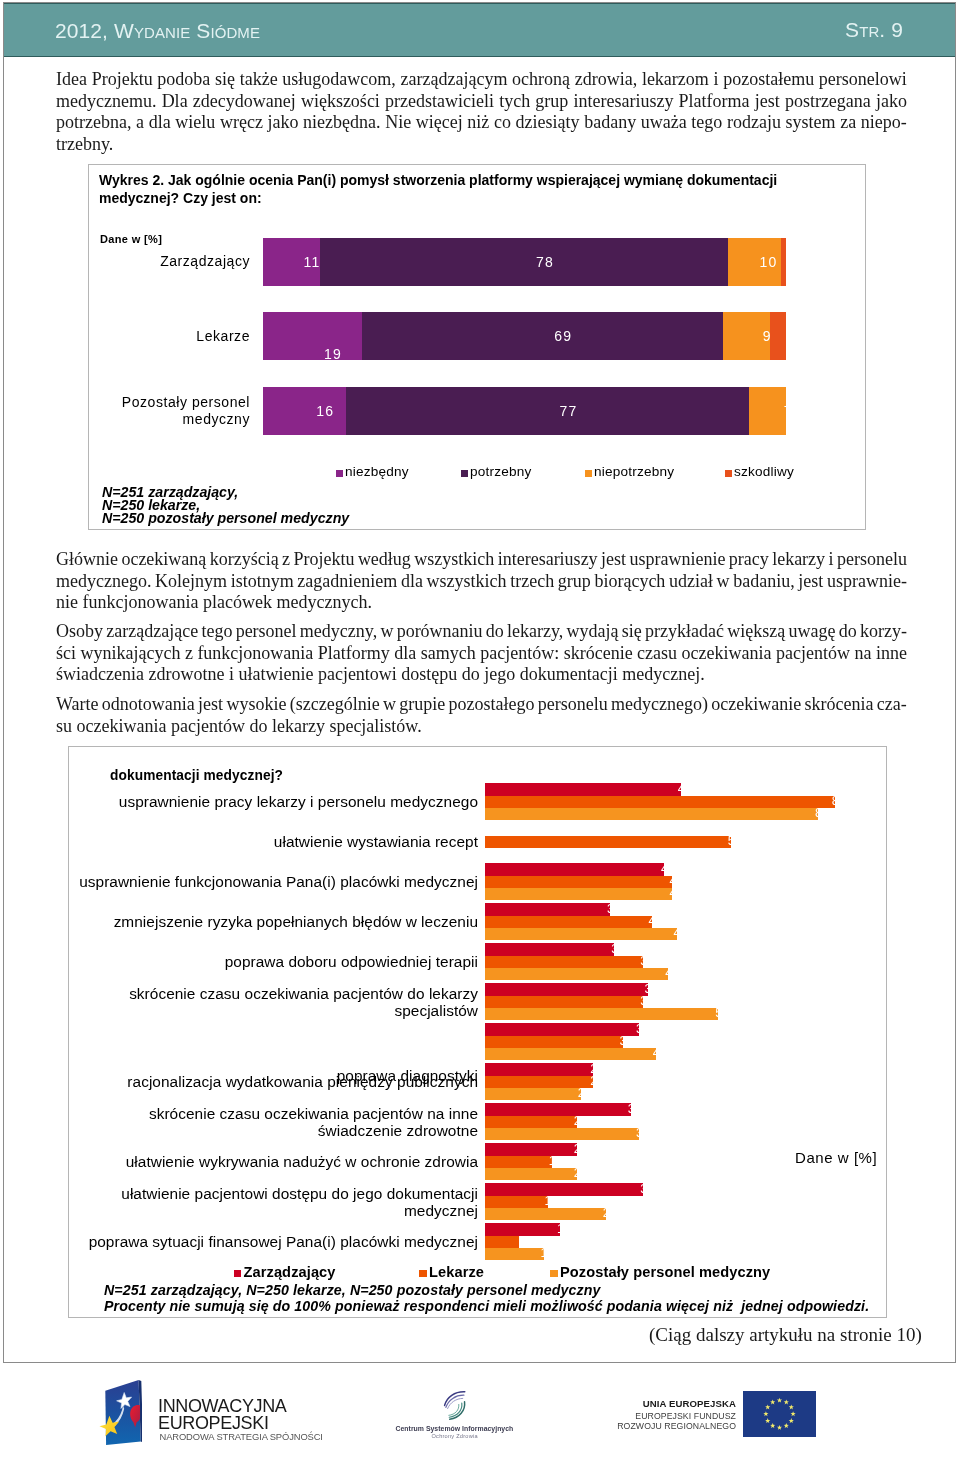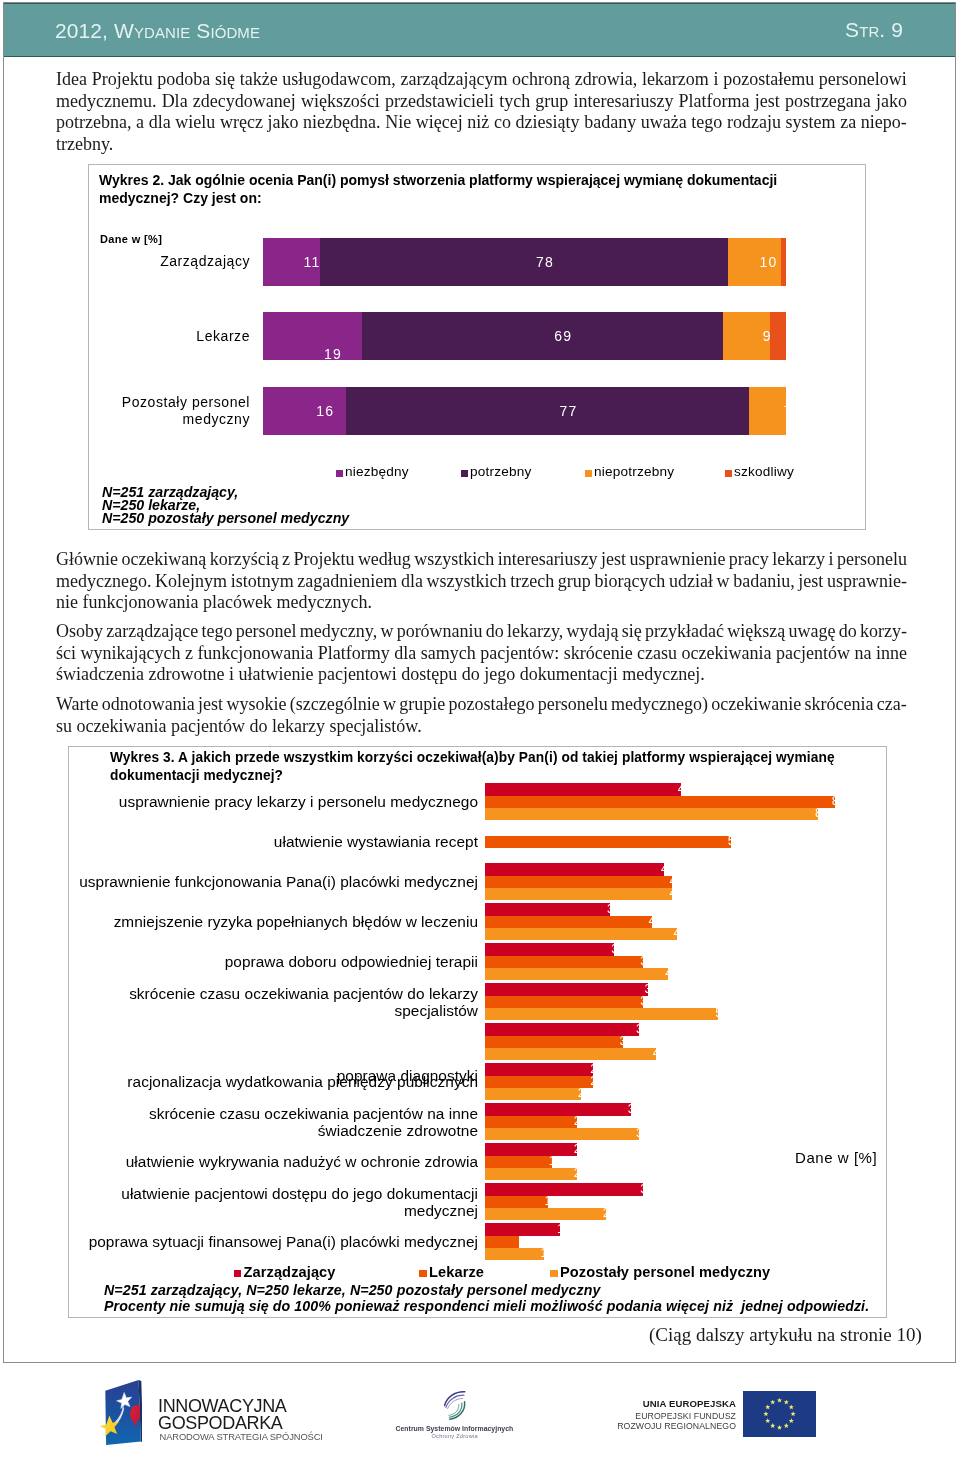--- a/index.html
+++ b/index.html
@@ -243,21 +243,21 @@
       </div>
     <div id="chart1-notes" class="cnotes" style="left:13px;top:321px;font-size:14.2px;font-style:italic;font-weight:bold;line-height:13px;color:#000;">
         <div>N=251 zarządzający,</div>
         <div>N=250 lekarze,</div>
         <div>N=250 pozostały personel medyczny</div>
       </div>
   </div>
 
   <div class="chartbox" id="chart2" style="left:64px;top:743px;width:819px;height:572px">
     <div class="ctitle" style="left:41px;top:2px;width:760px;font-size:13.72px;line-height:18.1px;color:#000;letter-spacing:.1px">
-      <span>Wykres 3. A jakich przede wszystkim korzyści oczekiwał(a)by Pan(i) od takiej platformy wspierającej wymianę</span><br>
+      <br>
       <span>dokumentacji medycznej?</span>
     </div>
     <div class="clabel" style="left:726px;top:401.5px;font-size:15px;letter-spacing:.55px;color:#000">Dane w [%]</div>
     <div id="chart2-plot" style="position:absolute;left:0;top:0;width:100%;height:100%">
         <div class="catlbl" style="left:0px;top:46.3px;width:409px;font-size:15.4px;color:#000;letter-spacing:.05px;line-height:17px;">usprawnienie pracy lekarzy i personelu medycznego</div>
         <div class="bar" style="left:416.3px;top:36.349999999999994px;width:195.52px;height:12.3px;background:#CC0022;"></div>
         <div class="bval" style="left:579.82px;top:35.55px;width:24px;height:13.5px;line-height:13.5px;text-align:right;font-size:12.6px;letter-spacing:.55px;">47</div>
         <div class="bar" style="left:416.3px;top:48.64999999999999px;width:349.44px;height:12.3px;background:#EE5500;"></div>
         <div class="bval" style="left:733.74px;top:47.849999999999994px;width:24px;height:13.5px;line-height:13.5px;text-align:right;font-size:12.6px;letter-spacing:.55px;">84</div>
         <div class="bar" style="left:416.3px;top:60.949999999999996px;width:332.8px;height:12.3px;background:#F6941F;"></div>
@@ -370,21 +370,21 @@
         </linearGradient>
       </defs>
       <polygon points="1.3,11.7 34.6,1.1 36.8,62.6 2.1,65.9" fill="url(#igblue)"></polygon>
       <polygon points="34.6,1.1 37.3,1.9 39.1,63.2 36.8,62.6" fill="#17306e"></polygon>
       <path d="M35.8,26.2 C31.6,25.2 27.8,27.6 26.6,31.8 C25.4,36.0 26.6,40.6 29.4,43.2 L31.2,48.4 L32.8,43.0 C34.5,42.4 35.6,41.0 36.1,39.2 L36.0,26.4 Z" fill="url(#igred)"></path>
       <path d="M20.2,13.5 L22.3,18.8 L27.6,18.1 L23.8,22.4 L26.0,27.6 L20.9,25.5 L16.9,29.5 L17.6,24.1 L12.6,21.8 L17.8,20.5 Z" fill="#ffffff" stroke="#d6e2f2" stroke-width="0.6"></path>
       <path d="M19.0,26.4 C18.2,32.4 15.6,38.2 11.2,42.8 L8.0,45.8 L10.6,47.4 C15.4,42.8 18.8,36.6 20.2,29.8 Z" fill="#e9eef7" opacity="0.9"></path>
       <path d="M5.4,36.8 L8.6,43.8 L15.2,42.6 L10.4,48.0 L13.2,55.0 L6.6,52.2 L1.4,57.2 L2.1,50.0 L-4.5,47.2 L2.3,45.6 Z" fill="url(#igyel)"></path>
     </svg>
     <div class="ig-t1">INNOWACYJNA</div>
-    <div class="ig-t2">GOSPODARKA</div>
+    <div class="ig-t2">EUROPEJSKI</div>
     <div class="ig-t3">NARODOWA STRATEGIA SPÓJNOŚCI</div>
   </div>
 
   <div class="logo-cs">
     <svg width="32" height="35" viewBox="0 0 30 33" style="position:absolute;left:44px;top:9px">
       <g fill="none" stroke-linecap="round">
         <path d="M5.2,16.4 C7.2,8.6 14.8,3.2 24.2,3.6" stroke="#3b3b82" stroke-width="1.45"></path>
         <path d="M6.4,18.2 C8.8,11.2 15.6,6.6 23.4,6.8" stroke="#6a6aa8" stroke-width="1.15"></path>
         <path d="M8.0,19.4 C10.4,13.6 16.0,9.9 22.3,9.8" stroke="#8f8fc0" stroke-width="0.85"></path>
         <path d="M24.0,13.0 C25.0,21.2 19.2,28.2 10.0,29.4" stroke="#2f6d68" stroke-width="1.4"></path>

